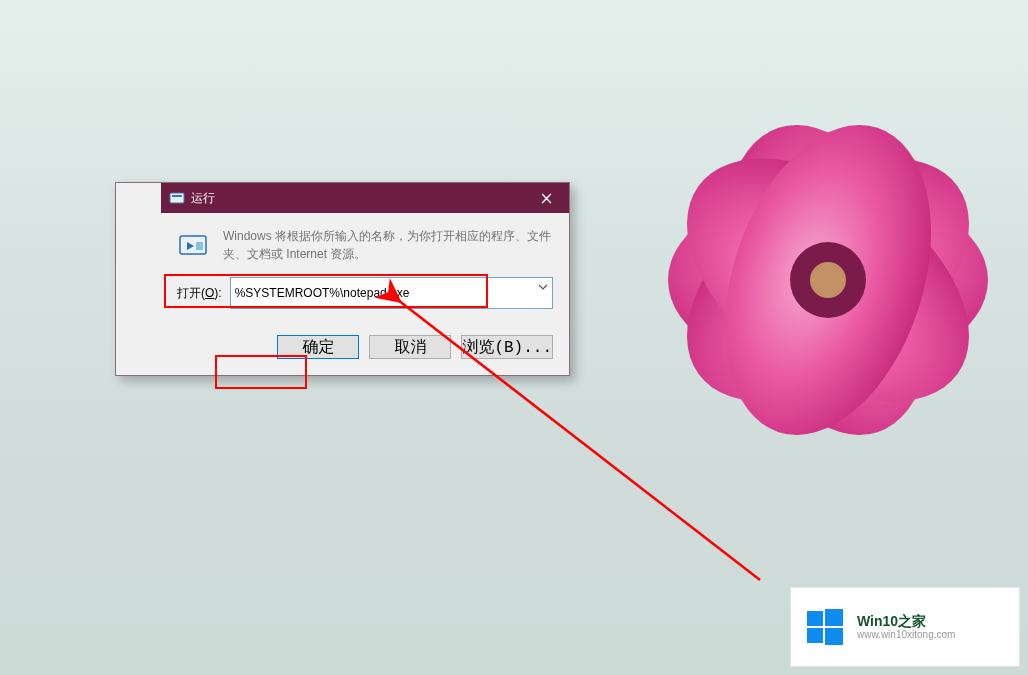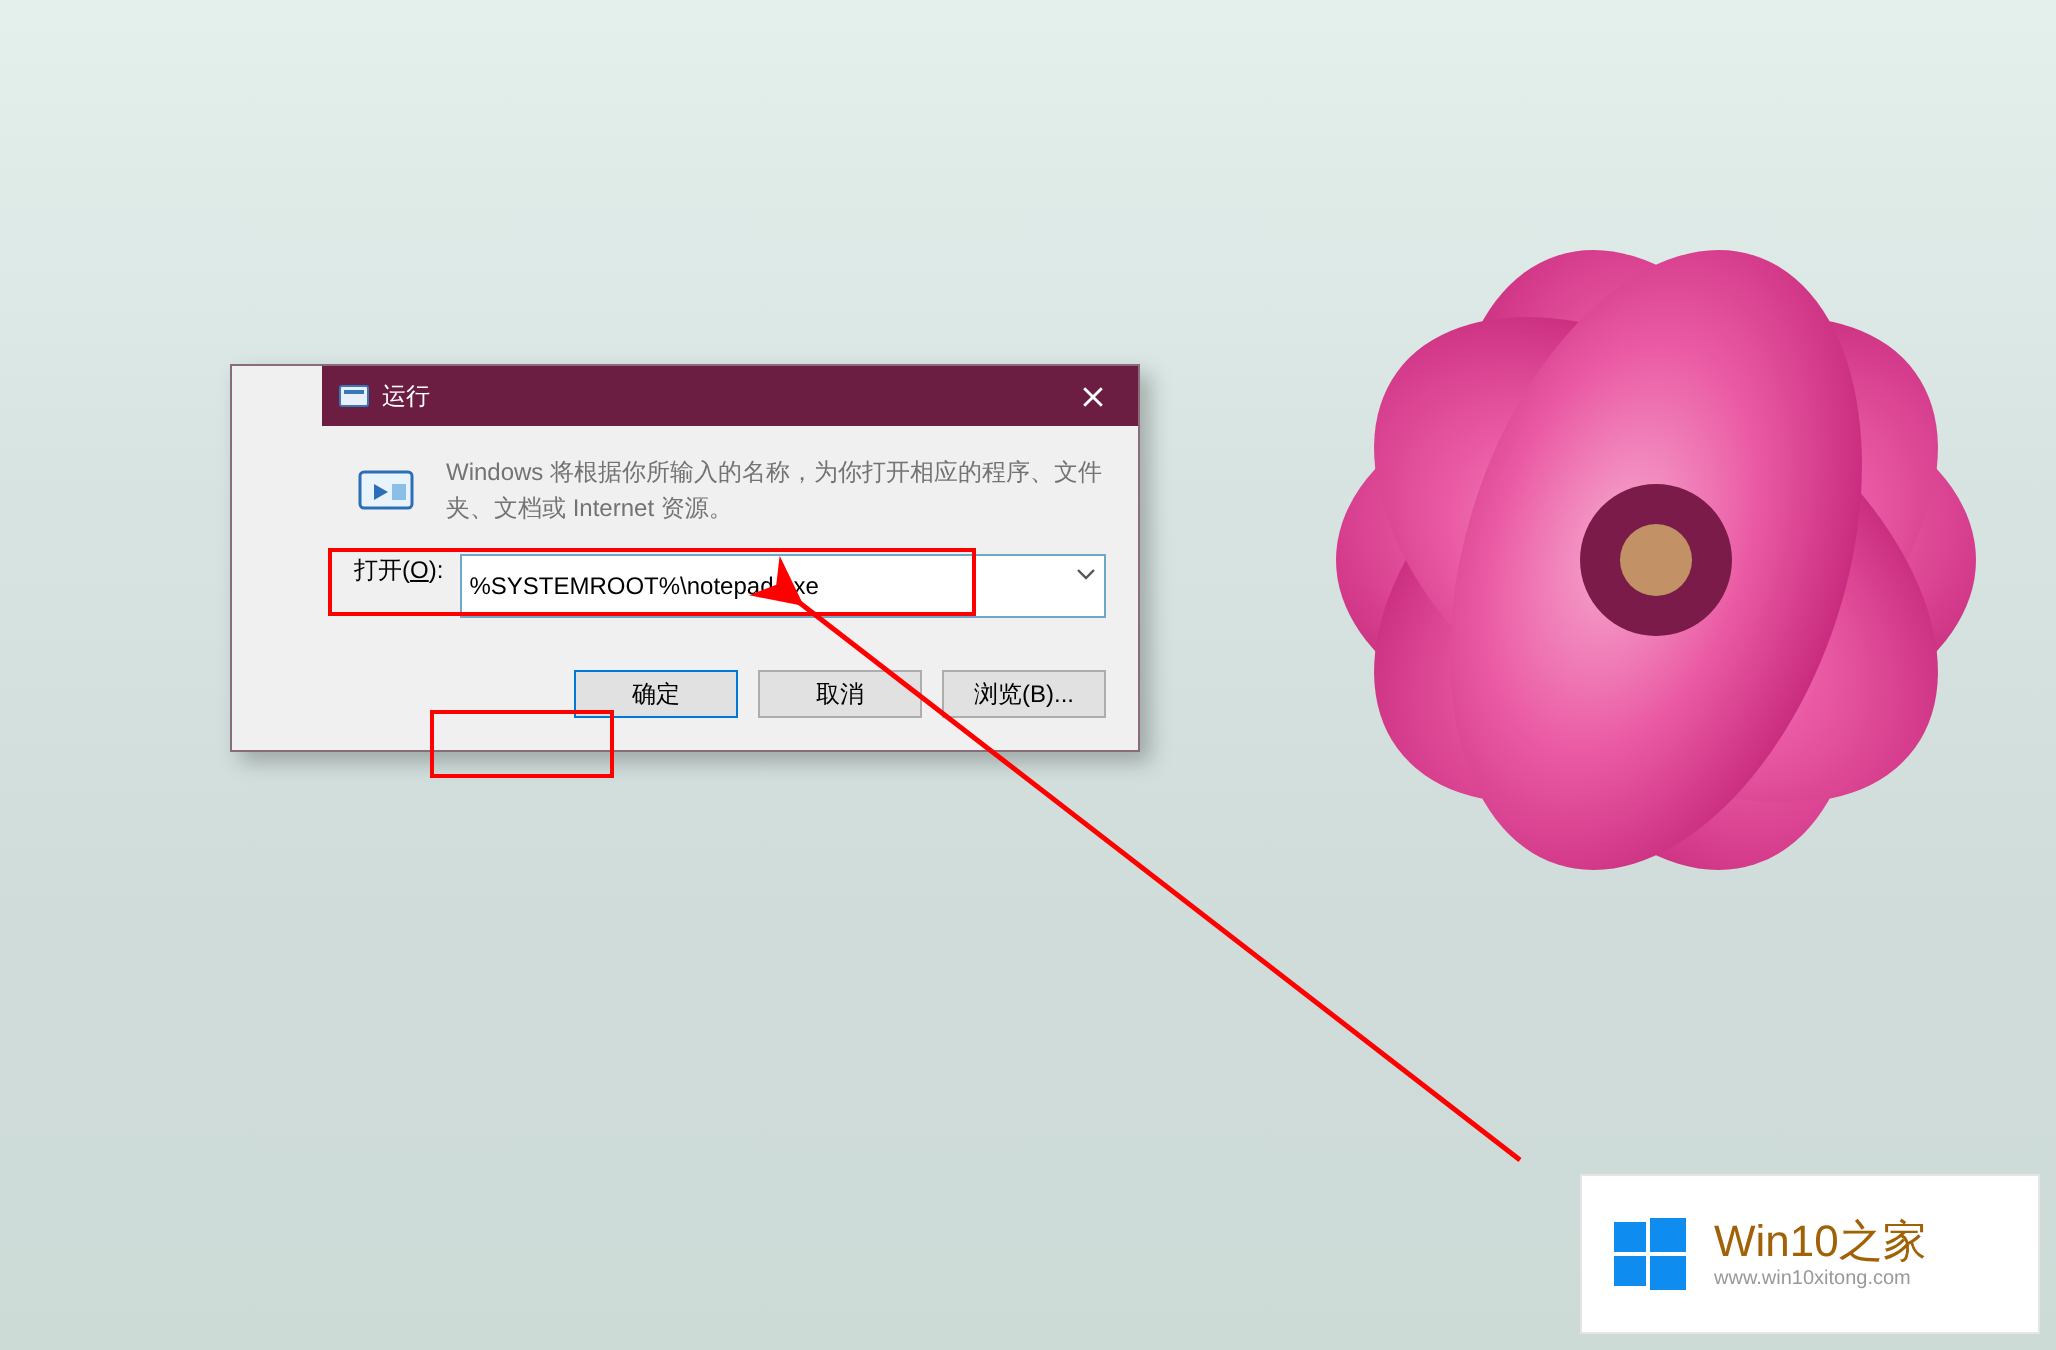--- a/index.html
+++ b/index.html
@@ -10,36 +10,36 @@
   .dialog{position:absolute;left:115px;top:182px;width:408px;background:#f0f0f0;border:1px solid #8a6b79;box-shadow:5px 5px 10px rgba(0,0,0,0.25);padding-left:45px;}
   .titlebar{height:30px;background:#6c1e42;display:flex;align-items:center;color:#fff;}
   .sys-icon{width:16px;height:16px;margin:0 6px 0 8px;display:inline-flex;align-items:center;justify-content:center;}
   .title-text{flex:1;font-size:12px;}
   .close-btn{width:46px;height:30px;display:flex;align-items:center;justify-content:center;color:#fff;}
   .close-btn svg{width:11px;height:11px;}
   .body{background:#f0f0f0;padding:14px 16px 6px 16px;}
   .msg-row{display:flex;align-items:flex-start;gap:12px;margin-bottom:14px;}
   .run-icon{width:34px;height:34px;flex:0 0 34px;margin-top:2px;}
   .msg{color:#737373;line-height:18px;font-size:12px;}
-  .open-row{display:flex;align-items:flex-start;gap:8px;margin-bottom:8px;position:relative;}
+  .open-row{display:flex;align-items:center;gap:8px;margin-bottom:8px;position:relative;}
   .open-label{white-space:nowrap;}
   .open-label .accel{text-decoration:underline;}
   .combo-wrap{position:relative;flex:1;}
   .combo{box-sizing:border-box;width:100%;height:32px;border:1px solid #6fa7c7;background:#fff;padding:0 22px 0 4px;font-family:Tahoma,sans-serif;font-size:12px;outline:none;}
   .combo-chevron{position:absolute;right:4px;top:4px;width:12px;height:12px;pointer-events:none;color:#555;}
   .hi-input{position:absolute;left:164px;top:274px;width:324px;height:34px;border:2px solid #ff0000;pointer-events:none;box-sizing:border-box;}
   .btnbar{display:flex;justify-content:flex-end;gap:10px;padding:12px 16px 16px 0;}
-  .btn{min-width:82px;height:24px;border:1px solid #adadad;background:#e1e1e1;color:#000;font-size:12px;display:flex;align-items:center;justify-content:center;cursor:default;box-sizing:border-box;}
+  .btn{min-width:82px;height:24px;border:1px solid #adadad;background:#e1e1e1;color:#000;font-size:16px;display:flex;align-items:center;justify-content:center;cursor:default;box-sizing:border-box;font-family:Liberation Mono, monospace;}
   .btn.default{border-color:#0078d7;}
   .hi-ok{position:absolute;left:215px;top:355px;width:92px;height:34px;border:2px solid #ff0000;pointer-events:none;box-sizing:border-box;}
   
   .watermark{position:absolute;right:8px;bottom:8px;width:230px;height:80px;background:#fff;border:1px solid #e5e5e5;display:flex;align-items:center;padding:0 14px;box-sizing:border-box;gap:12px;}
   .win-logo{width:40px;height:40px;flex:0 0 40px;}
   .wm-text{display:flex;flex-direction:column;line-height:1.1;}
-  .wm-title{font-size:22px;color:#a16207;font-weight:400;}
+  .wm-title{font-size:14px;color:#14532d;font-weight:700;}
   .wm-url{font-size:10px;color:#999;font-family:Liberation Sans, sans-serif;}
   
   .arrow-svg{position:absolute;left:0;top:0;width:1028px;height:675px;pointer-events:none;}
 </style>
 </head>
 <body>
 
 <div class="stage">
 
   <svg class="flower" viewBox="0 0 520 520">

